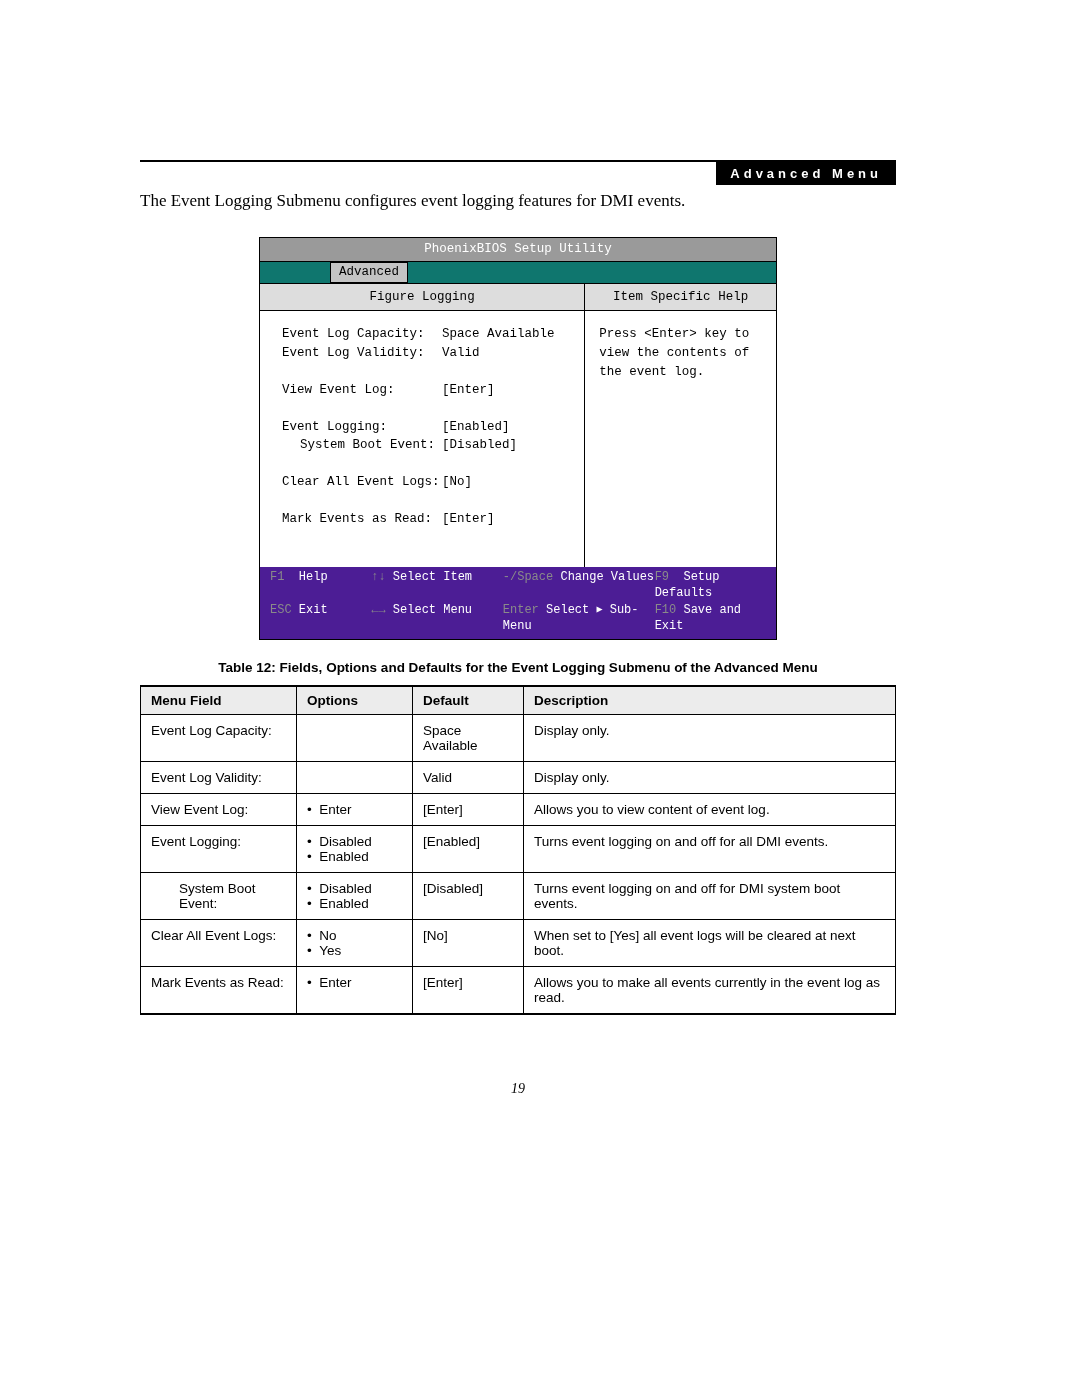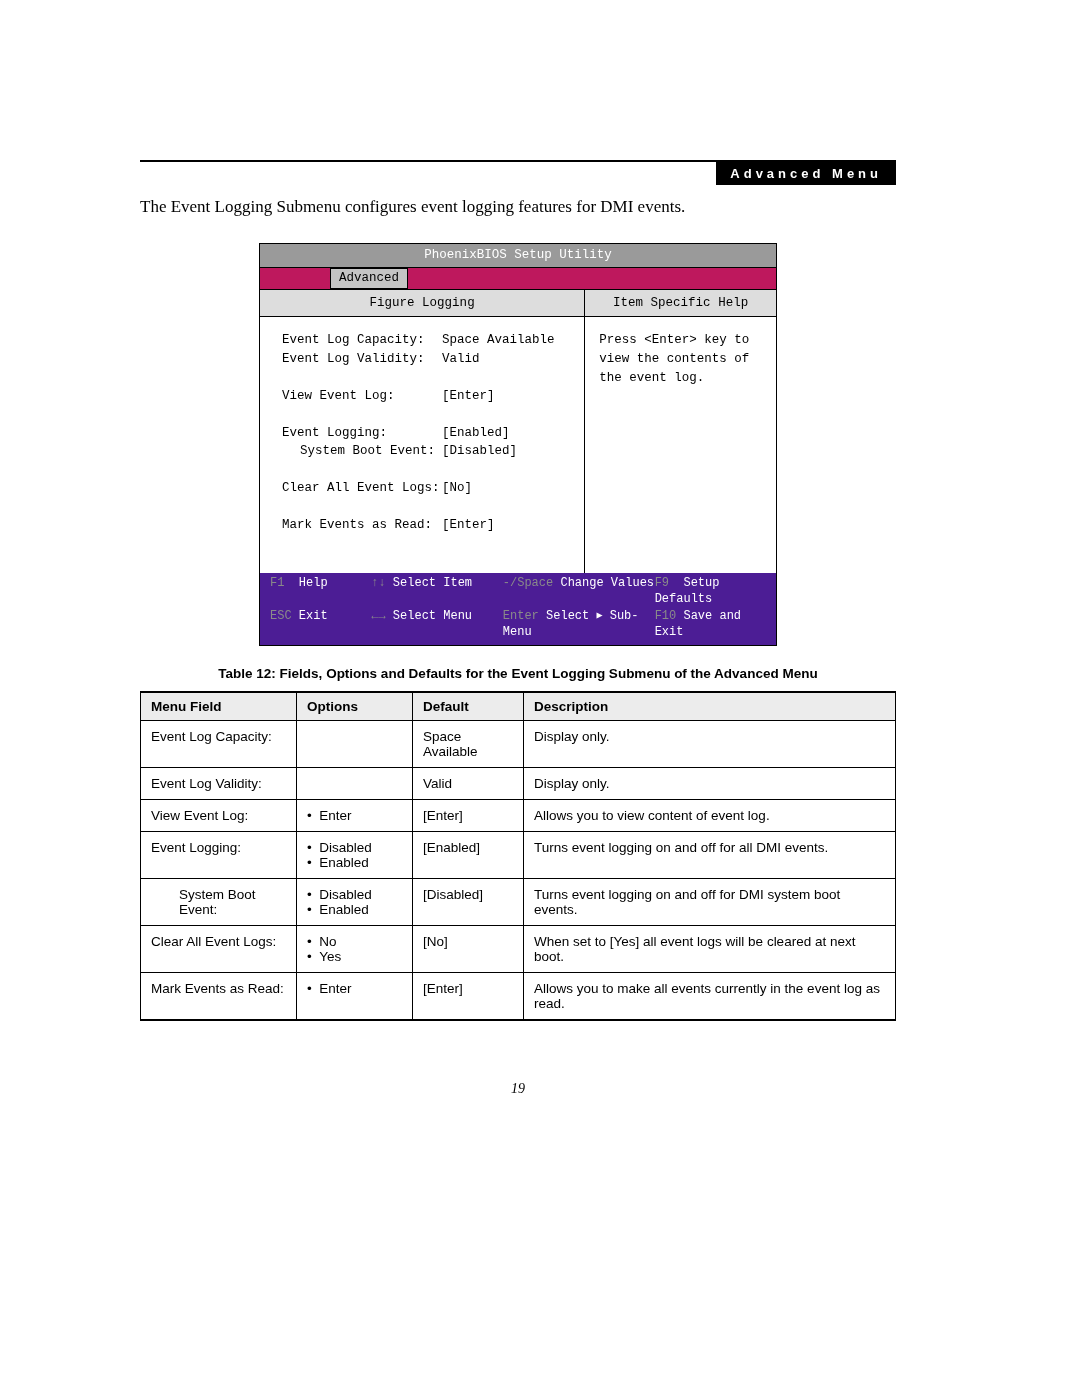--- a/index.html
+++ b/index.html
@@ -32,42 +32,42 @@
     margin-top: 0;
   }
   .section-heading {
     font-family: Arial, sans-serif;
     font-weight: bold;
     font-size: 17px;
     margin-top: 46px;
   }
   .intro {
     font-size: 17px;
-    margin-top: 12px;
+    margin-top: 6px;
   }
 
   
   .bios-box {
     width: 516px;
     margin: 26px auto 0 auto;
     border: 1.5px solid #000;
     font-family: "Courier New", monospace;
     font-size: 12.5px;
     line-height: 1.5;
     background: #fff;
   }
   .bios-title {
     background: #9a9a9a;
     color: #fff;
     text-align: center;
     border-bottom: 1.5px solid #000;
     padding: 2px 0;
   }
   .bios-tabs {
-    background: #be185d;
+    background: #0f766e;
     display: flex;
     padding-left: 70px;
   }
   .bios-tab {
     background: #c4c4c4;
     color: #000;
     padding: 0 8px;
     border: 1px solid #000;
   }
   .bios-body {

